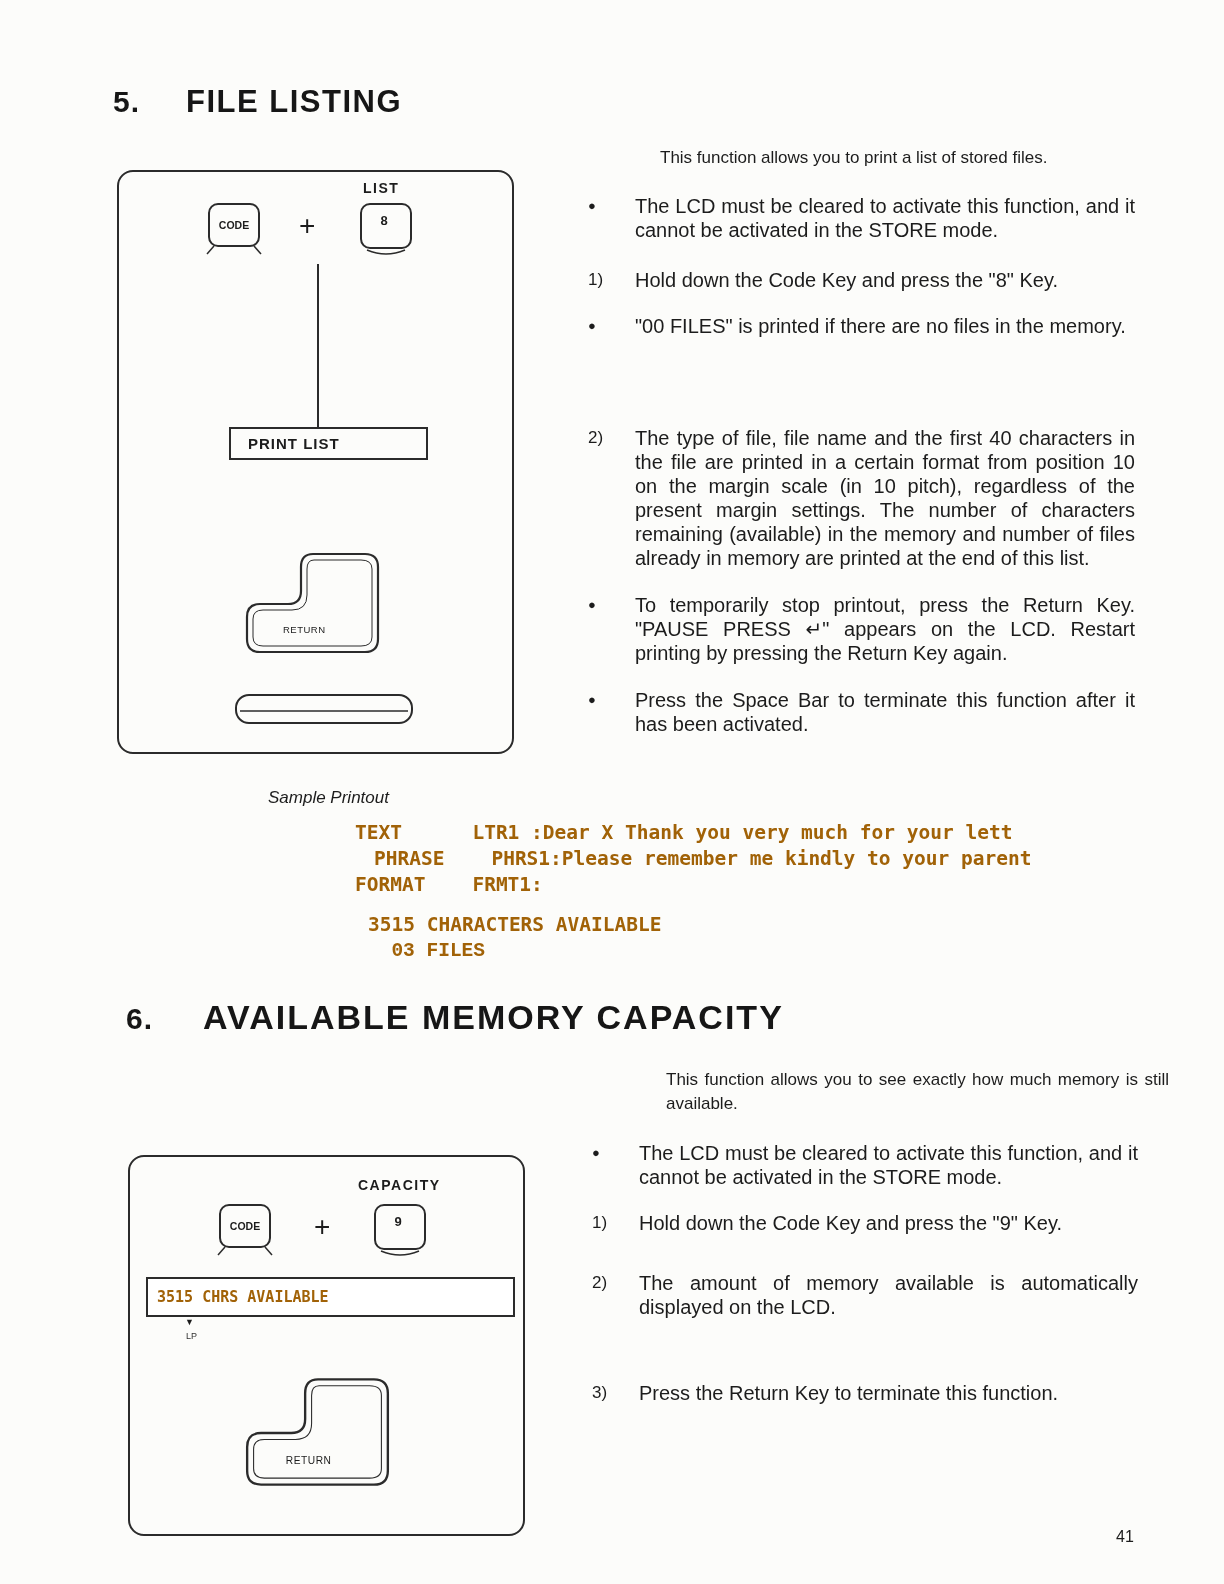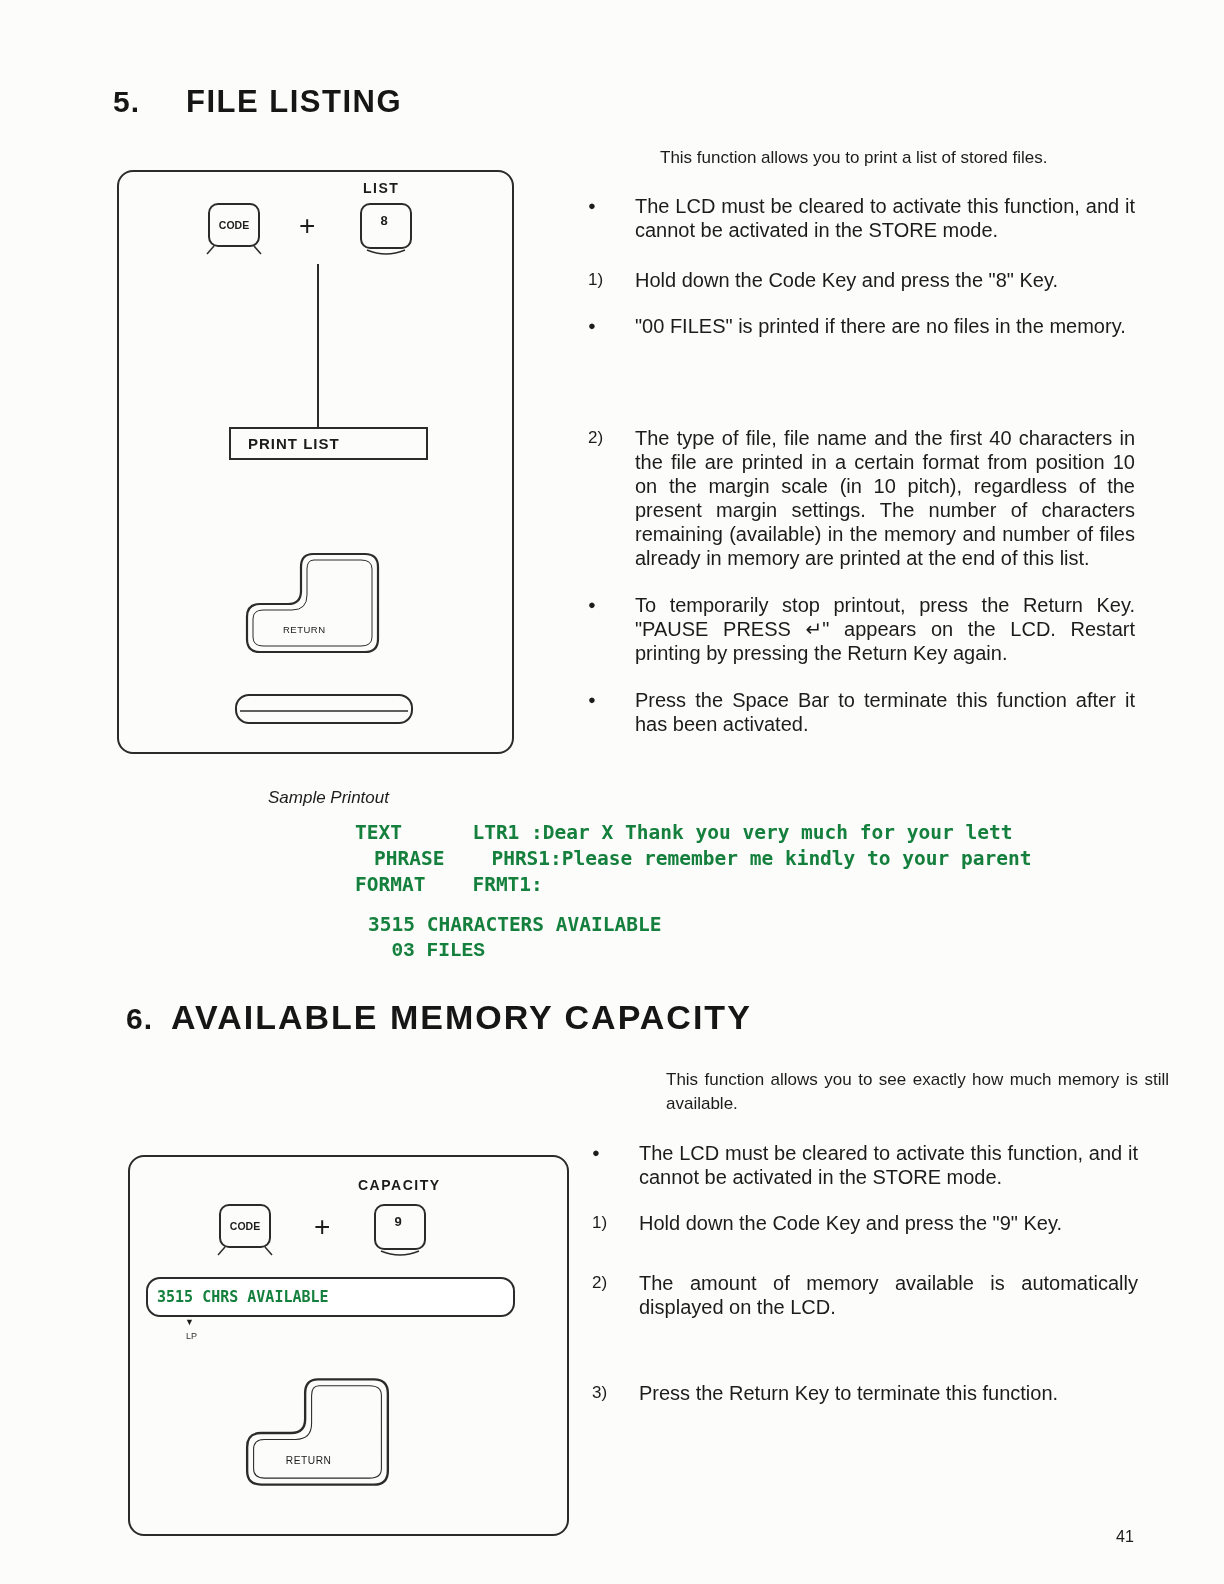--- a/index.html
+++ b/index.html
@@ -1,31 +1,31 @@
 <!DOCTYPE html>
 <html><head>
 <meta charset="utf-8">
 <style>
   html,body{margin:0;padding:0;background:#d9d9d9;}
   .page{position:relative;width:1224px;height:1584px;background:#fcfcfa;font-family:"Liberation Sans",sans-serif;color:#1c1c1c;overflow:hidden;margin:0 auto;}
   .abs{position:absolute;}
   .heading{display:flex;align-items:baseline;font-weight:bold;color:#161616;}
   .heading .num{font-size:30px;letter-spacing:1px;}
   .h5 .title{font-size:31px;letter-spacing:1.5px;margin-left:46px;}
-  .h6 .title{font-size:34px;letter-spacing:2px;margin-left:18px;}
+  .h6 .title{font-size:34px;letter-spacing:2px;margin-left:50px;}
   .diagram-box{border:2px solid #2b2b2b;border-radius:16px;background:#fcfcfa;}
   .combo-label{font-size:14px;font-weight:bold;letter-spacing:1.5px;}
   .plus{font-size:28px;font-weight:400;}
   .item{display:flex;}
   .item .marker{width:47px;flex:0 0 47px;}
   .item .marker.bullet{font-size:13px;line-height:24px;}
   .item .marker.num{font-size:17px;line-height:24px;}
   .item .text{flex:1;font-size:20px;line-height:24px;text-align:justify;}
   .intro{font-size:17px;line-height:24px;text-align:justify;margin-left:28px;}
-  .mono{font-family:"DejaVu Sans Mono","Liberation Mono",monospace;font-weight:bold;white-space:pre;color:#15803d;}
+  .mono{font-family:"DejaVu Sans Mono","Liberation Mono",monospace;font-weight:bold;white-space:pre;color:#a16207;}
   .printout-line{font-size:19.5px;line-height:26px;}
   .caption{font-style:italic;font-size:17px;}
   .lcd{border:2px solid #2b2b2b;display:flex;align-items:center;padding-left:9px;background:#fff;}
   .lcd-text{font-size:15px;}
   .print-list-box{border:2px solid #2b2b2b;display:flex;align-items:center;padding-left:17px;font-size:15px;font-weight:bold;letter-spacing:1px;background:#fcfcfa;}
   .vline{width:2px;background:#2b2b2b;}
   .pagenum{font-size:16px;}
   .cursor{font-size:9px;line-height:9px;}
   .cursor-label{font-size:9px;color:#333;}
   svg text{font-family:"Liberation Sans",sans-serif;fill:#1c1c1c;}
@@ -113,39 +113,39 @@
   <div class="abs mono printout-line" style="left:374px;top:846px;">PHRASE    PHRS1:Please remember me kindly to your parent</div>
   <div class="abs mono printout-line" style="left:355px;top:872px;">FORMAT    FRMT1:</div>
   <div class="abs mono printout-line" style="left:368px;top:912px;">3515 CHARACTERS AVAILABLE</div>
   <div class="abs mono printout-line" style="left:368px;top:938px;font-family:Liberation Mono, monospace;">  03 FILES</div>
 
   <div class="abs heading h6" style="left:126px;top:998px;">
     <span class="num">6.</span>
     <span class="title">AVAILABLE MEMORY CAPACITY</span>
   </div>
 
-  <div class="abs diagram-box" style="left:128px;top:1155px;width:393px;height:377px;padding-left:44px;">
+  <div class="abs diagram-box" style="left:128px;top:1155px;width:393px;height:377px;">
     <span class="abs combo-label" style="left:228px;top:20px;">CAPACITY</span>
 
     <svg class="abs" style="left:83px;top:46px;" width="64" height="54" viewBox="0 0 64 54">
       <rect x="7" y="2" width="50" height="42" rx="9" fill="none" stroke="#2b2b2b" stroke-width="2"></rect>
       <line x1="12" y1="44" x2="5" y2="52" stroke="#2b2b2b" stroke-width="1.5"></line>
       <line x1="52" y1="44" x2="59" y2="52" stroke="#2b2b2b" stroke-width="1.5"></line>
       <text x="32" y="27" text-anchor="middle" font-size="10.5" font-weight="bold">CODE</text>
     </svg>
 
     <span class="abs plus" style="left:184px;top:54px;">+</span>
 
     <svg class="abs" style="left:238px;top:46px;" width="64" height="58" viewBox="0 0 64 58">
       <rect x="7" y="2" width="50" height="44" rx="9" fill="none" stroke="#2b2b2b" stroke-width="2"></rect>
       <path d="M13,48 Q32,56 51,48" fill="none" stroke="#2b2b2b" stroke-width="1.5"></path>
       <text x="30" y="23" text-anchor="middle" font-size="13" font-weight="bold">9</text>
     </svg>
 
-    <div class="abs lcd" style="left:16px;top:120px;width:356px;height:36px;border-radius:14px;">
+    <div class="abs lcd" style="left:16px;top:120px;width:356px;height:36px;">
       <span class="mono lcd-text">3515 CHRS AVAILABLE</span>
     </div>
     <span class="abs cursor" style="left:55px;top:161px;">▼</span>
     <span class="abs cursor-label" style="left:56px;top:174px;">LP</span>
 
     <svg class="abs" style="left:115px;top:220px;" width="145" height="111" viewBox="0 0 135 103">
       <path d="M68,2 H120 Q133,2 133,15 V87 Q133,100 120,100 H15 Q2,100 2,87 V65 Q2,52 15,52 H43 Q56,52 56,39 V15 Q56,2 68,2 Z" fill="none" stroke="#2b2b2b" stroke-width="2.2"></path>
       <path d="M69,8 H116 Q127,8 127,17 V85 Q127,94 116,94 H18 Q8,94 8,85 V67 Q8,58 18,58 H47 Q62,58 62,43 V17 Q62,8 69,8 Z" fill="none" stroke="#2b2b2b" stroke-width="1"></path>
       <text x="38" y="81" font-size="9.5" letter-spacing="0.5">RETURN</text>
     </svg>

